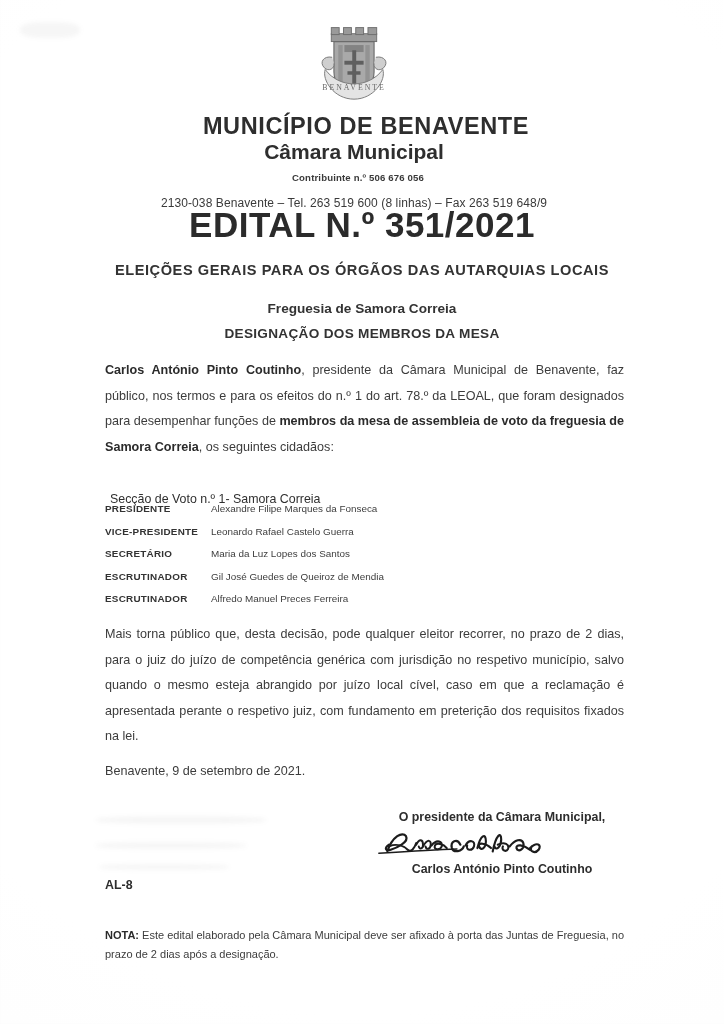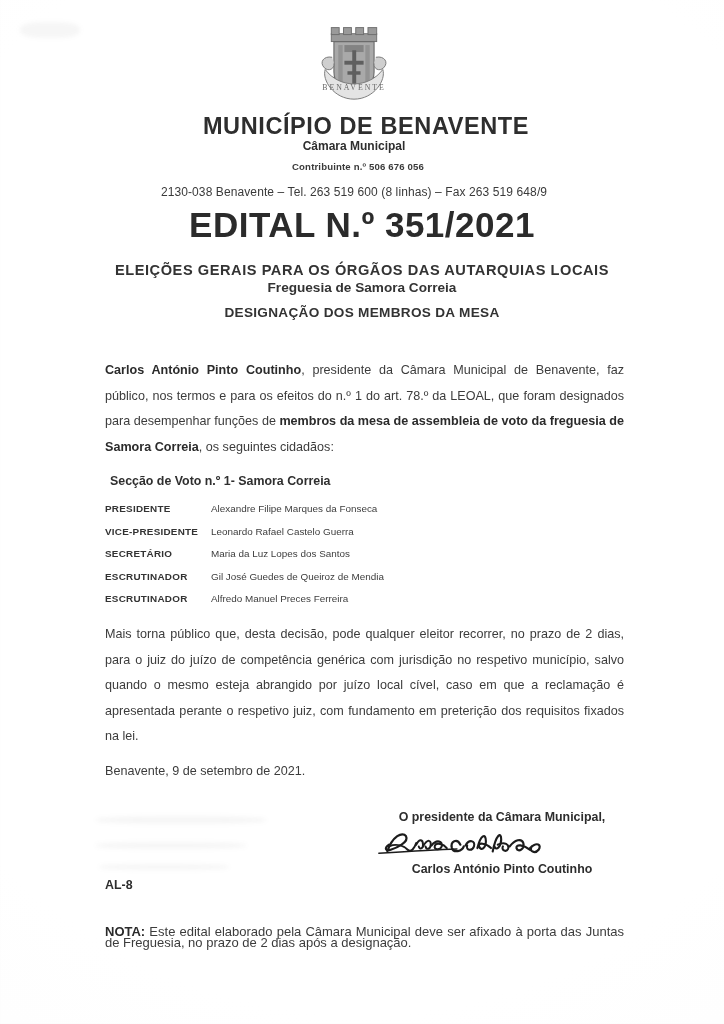--- a/index.html
+++ b/index.html
@@ -61,21 +61,21 @@
   }
   .org-name {
     font-size: 23.5px;
     font-weight: bold;
     letter-spacing: .6px;
     color: #2e2e2e;
     line-height: 1.05;
     padding-left: 24px;
   }
   .org-sub {
-    font-size: 12px;
+    font-size: 21px;
     font-weight: bold;
     color: #2e2e2e;
     margin-top: 1px;
     line-height: 1.15;
   }
   .org-tax {
     font-size: 9.6px;
     font-weight: bold;
     color: #3a3a3a;
     margin-top: 8px;
@@ -110,21 +110,21 @@
   .t-line1 {
     font-size: 14.6px;
     font-weight: bold;
     letter-spacing: .55px;
     color: #333;
   }
   .t-line2 {
     font-size: 13.6px;
     font-weight: bold;
     color: #333;
-    margin-top: 2px;
+    margin-top: 23px;
   }
   .t-line3 {
     font-size: 13.6px;
     font-weight: bold;
     letter-spacing: .3px;
     color: #333;
     margin-top: 10px;
   }
 
   
@@ -146,23 +146,23 @@
     left: 105px;
     top: 764px;
     font-size: 12.6px;
     color: #3c3c3c;
   }
 
   
   .section-head {
     position: absolute;
     left: 110px;
-    top: 474px;
+    top: 492px;
     font-size: 12.4px;
-    font-weight: bold;
+    font-weight: normal;
     color: #2f2f2f;
   }
   .mesa-table {
     position: absolute;
     left: 105px;
     top: 503px;
     width: 460px;
     border-collapse: collapse;
   }
   .mesa-table td {
@@ -219,22 +219,22 @@
     font-weight: bold;
     color: #2d2d2d;
   }
 
   
   .note {
     position: absolute;
     left: 105px;
     top: 926px;
     width: 519px;
-    font-size: 13px;
-    line-height: 11px;
+    font-size: 11px;
+    line-height: 19px;
     color: #3c3c3c;
     text-align: justify;
   }
   .note b { font-weight: bold; color: #2a2a2a; }
 </style>
 </head>
 <body>
 
 <div class="page">
   <div class="scan-noise"></div>

